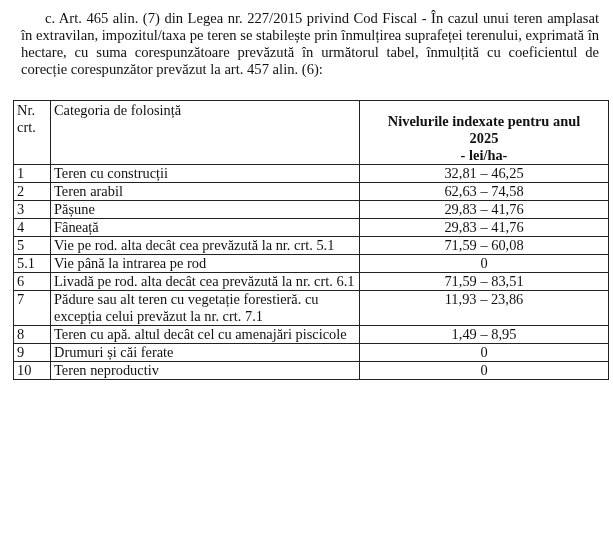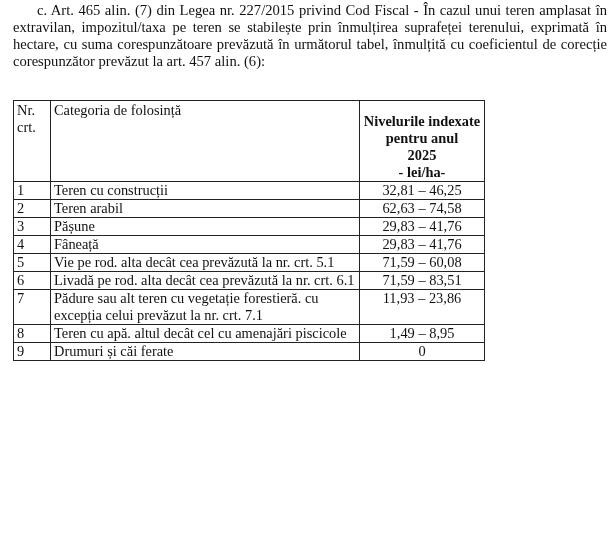--- a/index.html
+++ b/index.html
@@ -4,24 +4,24 @@
 <style>
   html, body { margin: 0; padding: 0; background: #ffffff; }
   body {
     width: 613px; height: 556px; overflow: hidden; position: relative;
     font-family: "Liberation Serif", serif; color: #111;
   }
   .intro {
     position: absolute; left: 13px; top: 2px; width: 594px;
     font-size: 14.6px; line-height: 17px; text-align: justify;
   }
-  .intro p { margin: 0; text-indent: 24px; }
+  .intro p { margin: 8px; text-indent: 24px; }
   table {
     position: absolute; left: 13px; top: 100px;
-    width: 472px; border-collapse: collapse; font-size: 14.4px;
+    width: 596px; border-collapse: collapse; font-size: 14.4px;
   }
   td, th {
     border: 1px solid #222; padding: 0 3px; vertical-align: top; line-height: 17px;
     font-weight: normal; text-align: left;
   }
   th.num, td.num { width: 30px; }
   th.cat, td.cat { width: 302px; }
   th.val { text-align: center; font-weight: bold; padding-top: 12px; }
   td.val { text-align: center; margin-top: 24px; }
   th.num, th.cat { padding-top: 1px; }
@@ -66,33 +66,43 @@
         <td class="num">4</td>
         <td class="cat">Fâneață</td>
         <td class="val">29,83 – 41,76</td>
       </tr>
       <tr>
         <td class="num">5</td>
         <td class="cat">Vie pe rod. alta decât cea prevăzută la nr. crt. 5.1</td>
         <td class="val">71,59 – 60,08</td>
       </tr>
       <tr>
+        <td class="num">5.1</td>
+        <td class="cat">Vie până la intrarea pe rod</td>
+        <td class="val">0</td>
+      </tr>
+      <tr>
         <td class="num">6</td>
         <td class="cat">Livadă pe rod. alta decât cea prevăzută la nr. crt. 6.1</td>
         <td class="val">71,59 – 83,51</td>
       </tr>
       <tr>
         <td class="num">7</td>
         <td class="cat">Pădure sau alt teren cu vegetație forestieră. cu excepția celui prevăzut la nr. crt. 7.1</td>
         <td class="val">11,93 – 23,86</td>
       </tr>
       <tr>
         <td class="num">8</td>
         <td class="cat">Teren cu apă. altul decât cel cu amenajări piscicole</td>
         <td class="val">1,49 – 8,95</td>
       </tr>
       <tr>
         <td class="num">9</td>
         <td class="cat">Drumuri și căi ferate</td>
         <td class="val">0</td>
       </tr>
+      <tr>
+        <td class="num">10</td>
+        <td class="cat">Teren neproductiv</td>
+        <td class="val">0</td>
+      </tr>
     </tbody>
 </table>
 
 </body></html>

